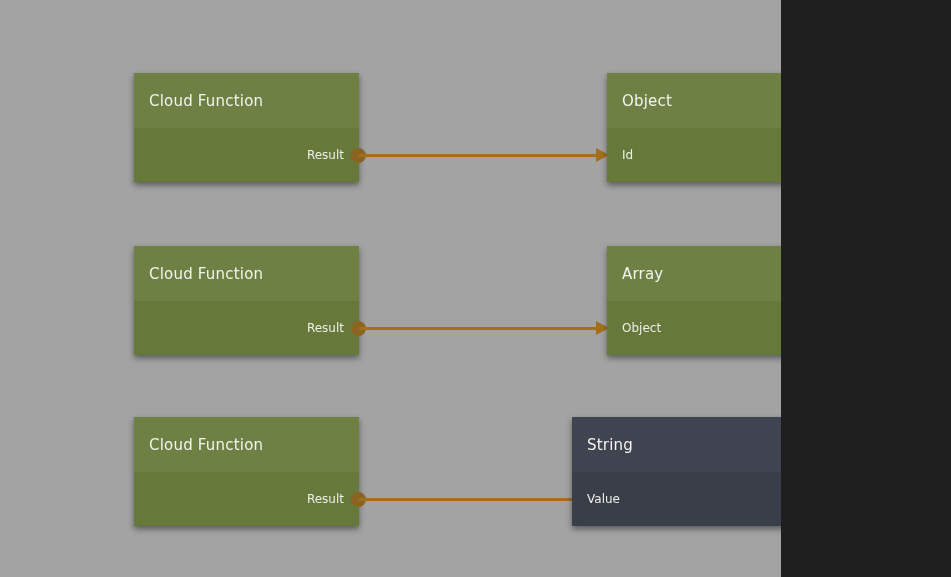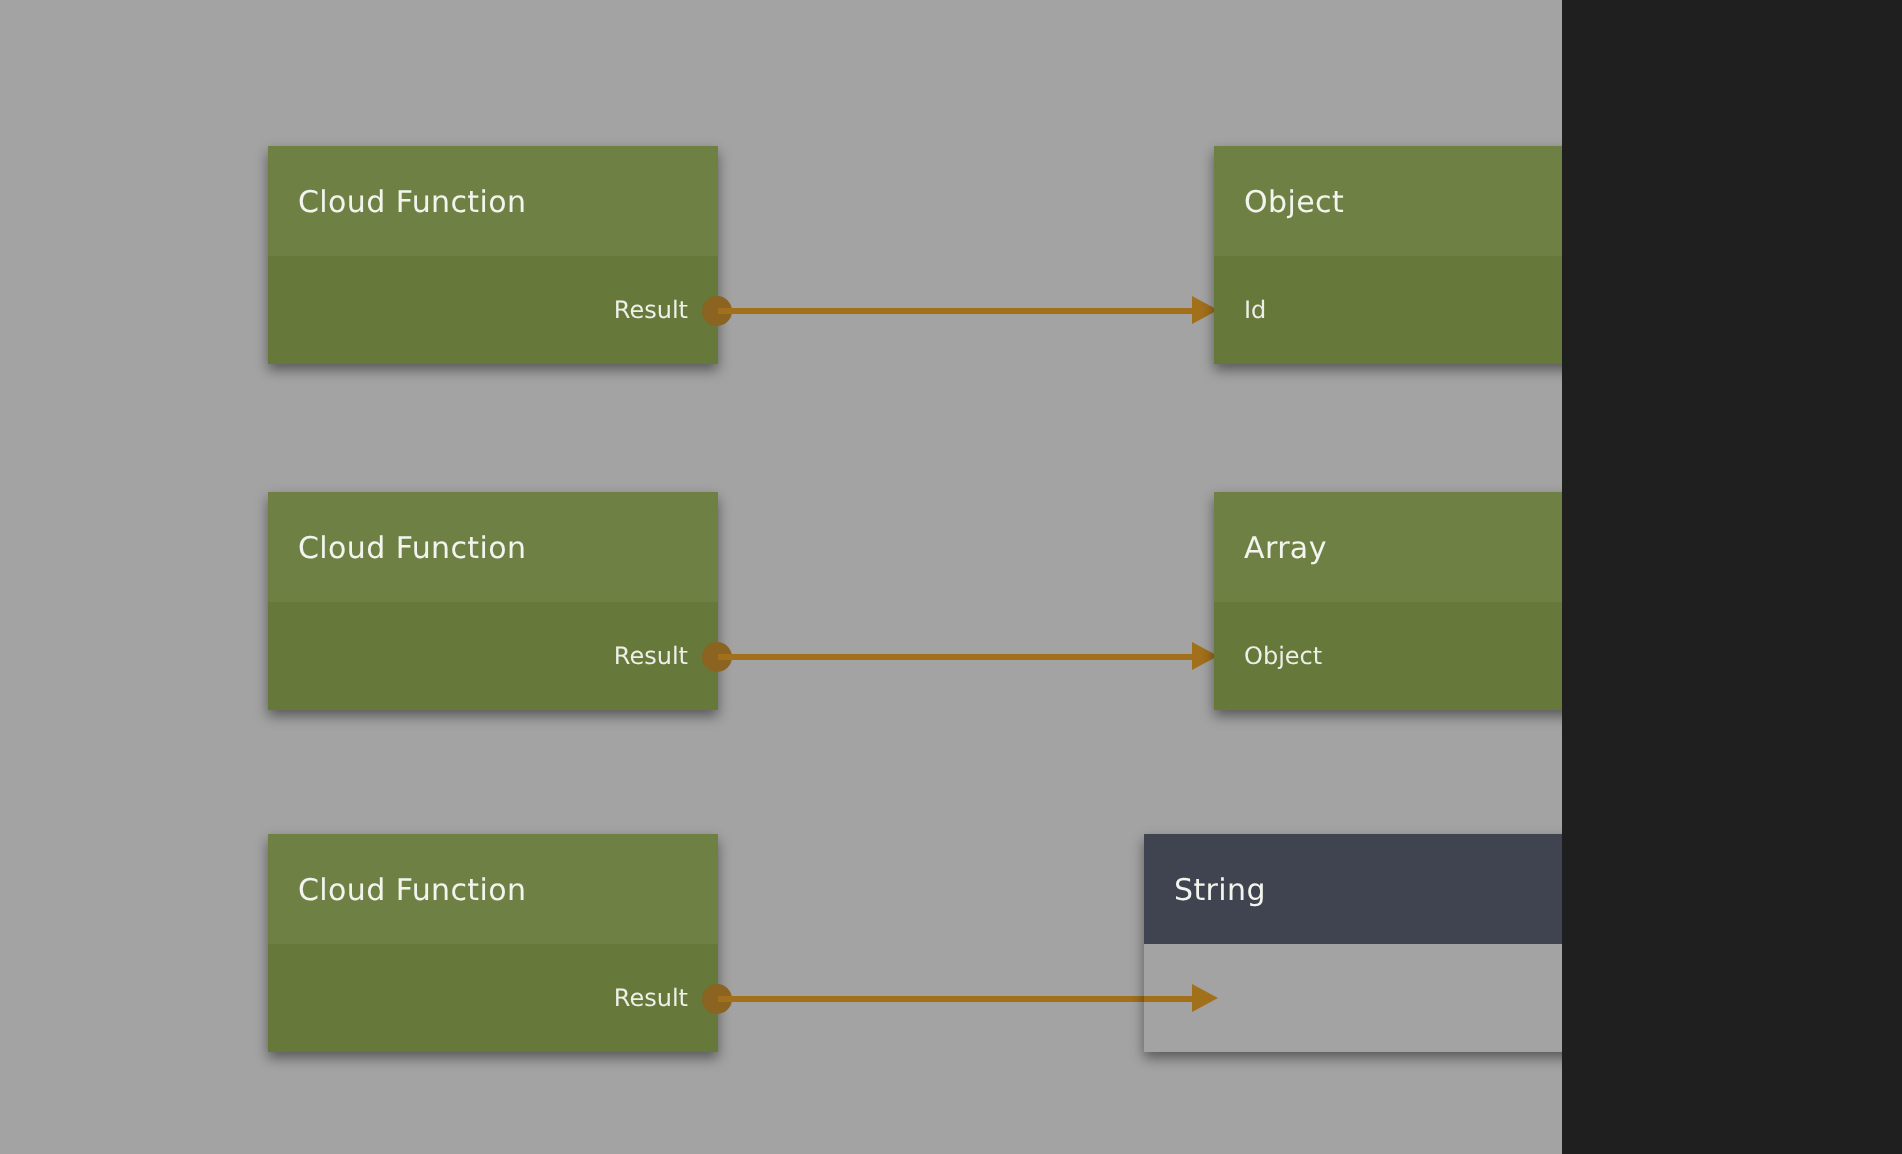--- a/index.html
+++ b/index.html
@@ -166,15 +166,20 @@
   <div class="edge" style="left:351px; top:491px">
     <span class="dot"></span>
     <span class="line"></span>
     <span class="arrow"></span>
   </div>
 
   <div class="node slate target" style="left:572px; top:417px">
     <div class="node-header">
       <span class="node-title">String</span>
     </div>
+    <div class="node-body">
+      <div class="port-row in">
+        <span class="port-label">Value</span>
+      </div>
+    </div>
   </div>
 
 </div>
 
 </body></html>

